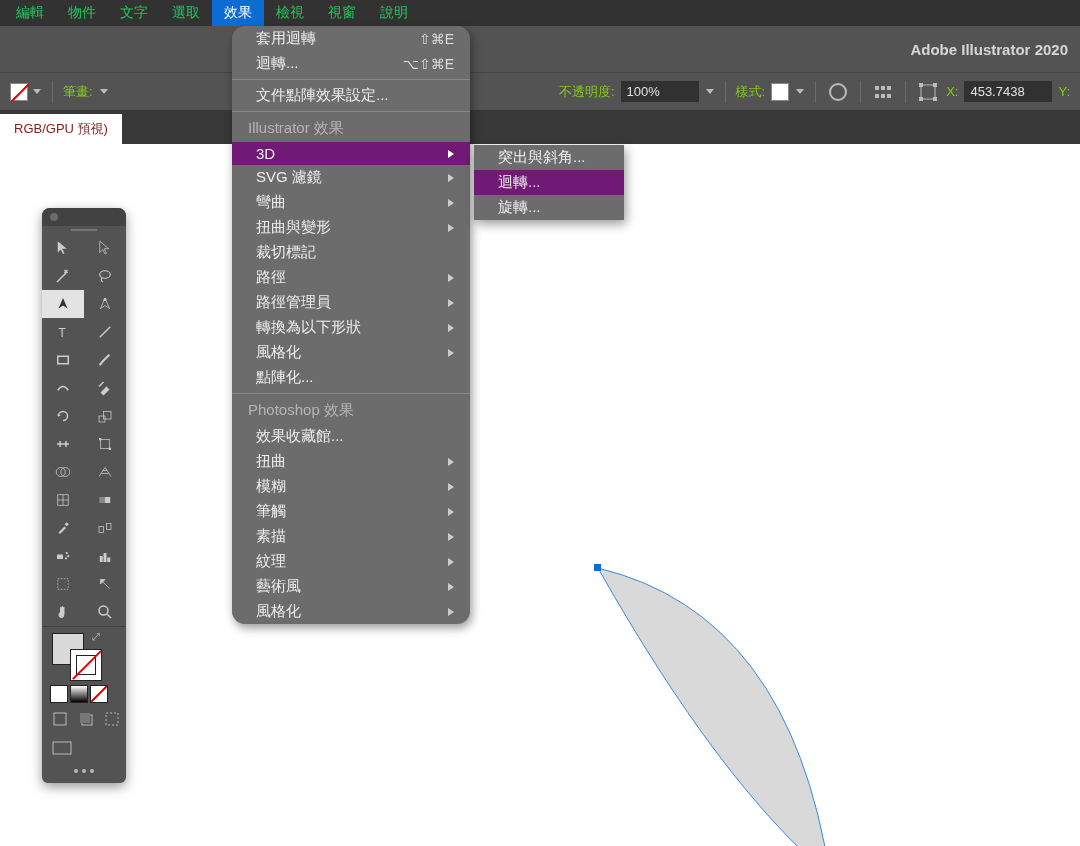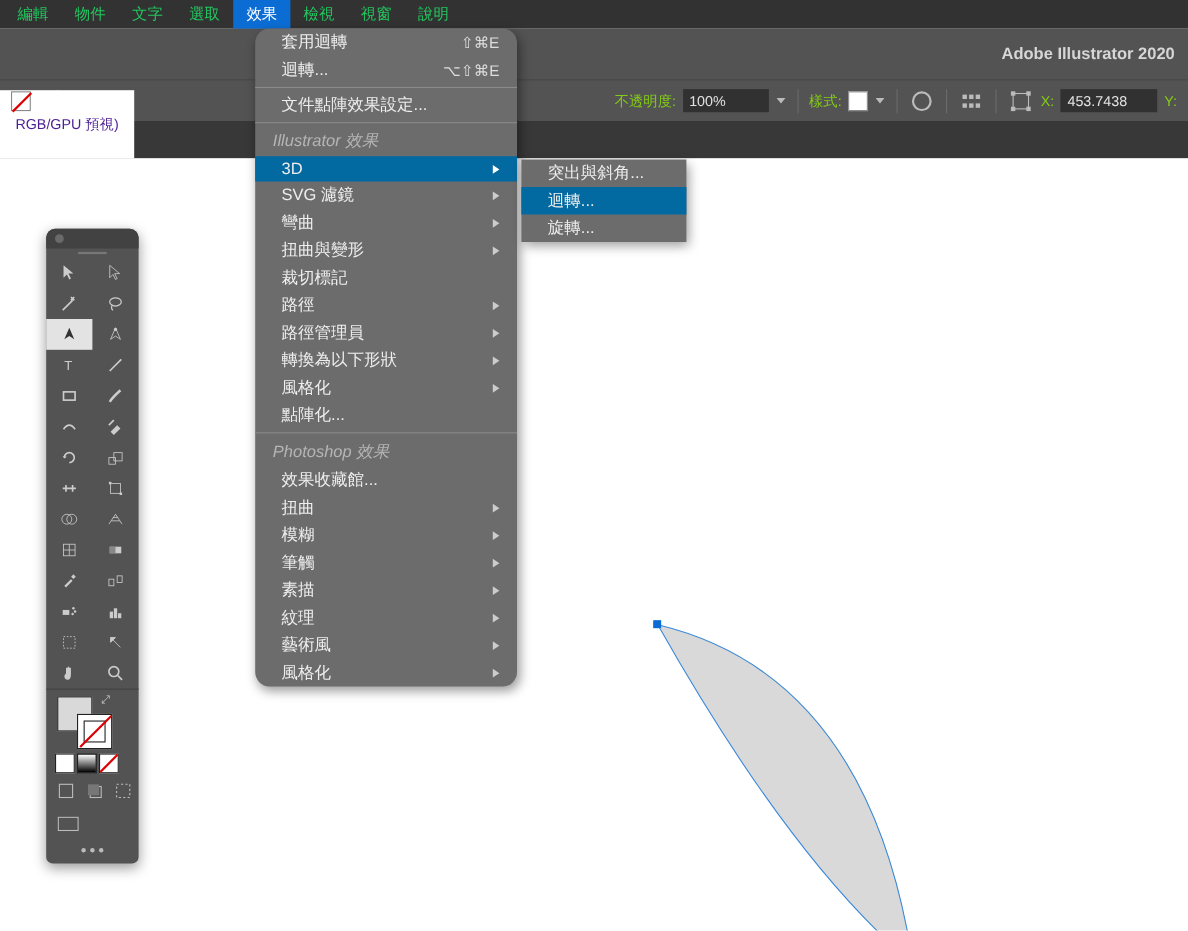--- a/index.html
+++ b/index.html
@@ -18,33 +18,33 @@
     .swatch { width: 18px; height: 18px; background: #fff; border: 1px solid #888; position: relative; }
     .swatch.none::after { content: ""; position: absolute; width: 24px; height: 2px; background: #d00; transform: rotate(-45deg); top: 8px; left: -3px; }
     .dropdown-arrow { width: 10px; height: 10px; display:inline-flex; align-items:center; justify-content:center; }
     .dropdown-arrow::before { content: ""; border-left: 4px solid transparent; border-right: 4px solid transparent; border-top: 5px solid #bbb; }
     .ctrl-input { background: #313131; color: #e2e2e2; border: none; padding: 3px 6px; width: 78px; font-size: 13px; }
     .ctrl-input.wide { width: 88px; }
     .ctrl-sep { width: 1px; height: 22px; background: #6a6a6a; margin: 0 4px; }
     .icon-btn { width: 24px; height: 24px; display:flex; align-items:center; justify-content:center; }
     
     .tabstrip { background: #383838; height: 34px; display: flex; align-items: flex-end; }
-    .doc-tab { background: #fff; color: #4c1d95; padding: 22px 14px; font-size: 13px; border-radius: 0; }
+    .doc-tab { background: #fff; color: #7f1d1d; padding: 6px 14px; font-size: 13px; border-radius: 0; }
     
     .canvas-area { position: absolute; top: 144px; left: 0; right: 0; bottom: 0; background: #fff; }
     
     
     .dropdown-menu { position: absolute; top: 26px; left: 232px; width: 238px; background: #6c6c6c; box-shadow: 2px 4px 10px rgba(0,0,0,.4); z-index: 200; border-radius: 13px; }
     .menu-row { display: flex; align-items:center; justify-content: space-between; padding: 3px 16px 3px 24px; color: #eee; font-size: 15px; min-height: 23px; }
-    .menu-row.highlight { background: #0369a1; }
+    .menu-row.highlight { background: #701a75; }
     .menu-row .shortcut { color: #ddd; font-size: 14px; }
     .menu-row .arrow { border-left: 6px solid #ccc; border-top: 4px solid transparent; border-bottom: 4px solid transparent; }
     .menu-row.highlight .arrow { border-left-color: #fff; }
     .menu-sep { height: 1px; background: #8a8a8a; margin: 3px 0; }
-    .menu-header { color: #b5b5b5; padding: 4px 16px 4px 16px; font-size: 15px; font-style: italic; }
+    .menu-header { color: #b5b5b5; padding: 4px 16px 4px 16px; font-size: 15px; }
     
     .submenu { position: absolute; top: 145px; left: 474px; width: 150px; background: #6c6c6c; box-shadow: 2px 4px 10px rgba(0,0,0,.4); z-index: 201; }
     
     
     .tool-panel { position: absolute; top: 208px; left: 42px; width: 84px; background: #535353; box-shadow: 0 4px 12px rgba(0,0,0,.4); border-radius: 8px 8px 6px 6px; z-index: 50; }
     .tool-panel-head { height: 18px; background: #424242; border-radius: 8px 8px 0 0; display:flex; align-items:center; justify-content:flex-start; padding-left: 8px; gap:5px;}
     .tool-panel-head .dot { width:8px; height:8px; border-radius:50%; background:#6a6a6a;}
     .tool-grip { height: 8px; display:flex; justify-content:center; gap:2px; align-items:center;}
     .tool-grip span { width: 26px; height: 2px; background:#777;}
     .tool-grid { display: grid; grid-template-columns: 1fr 1fr; }

